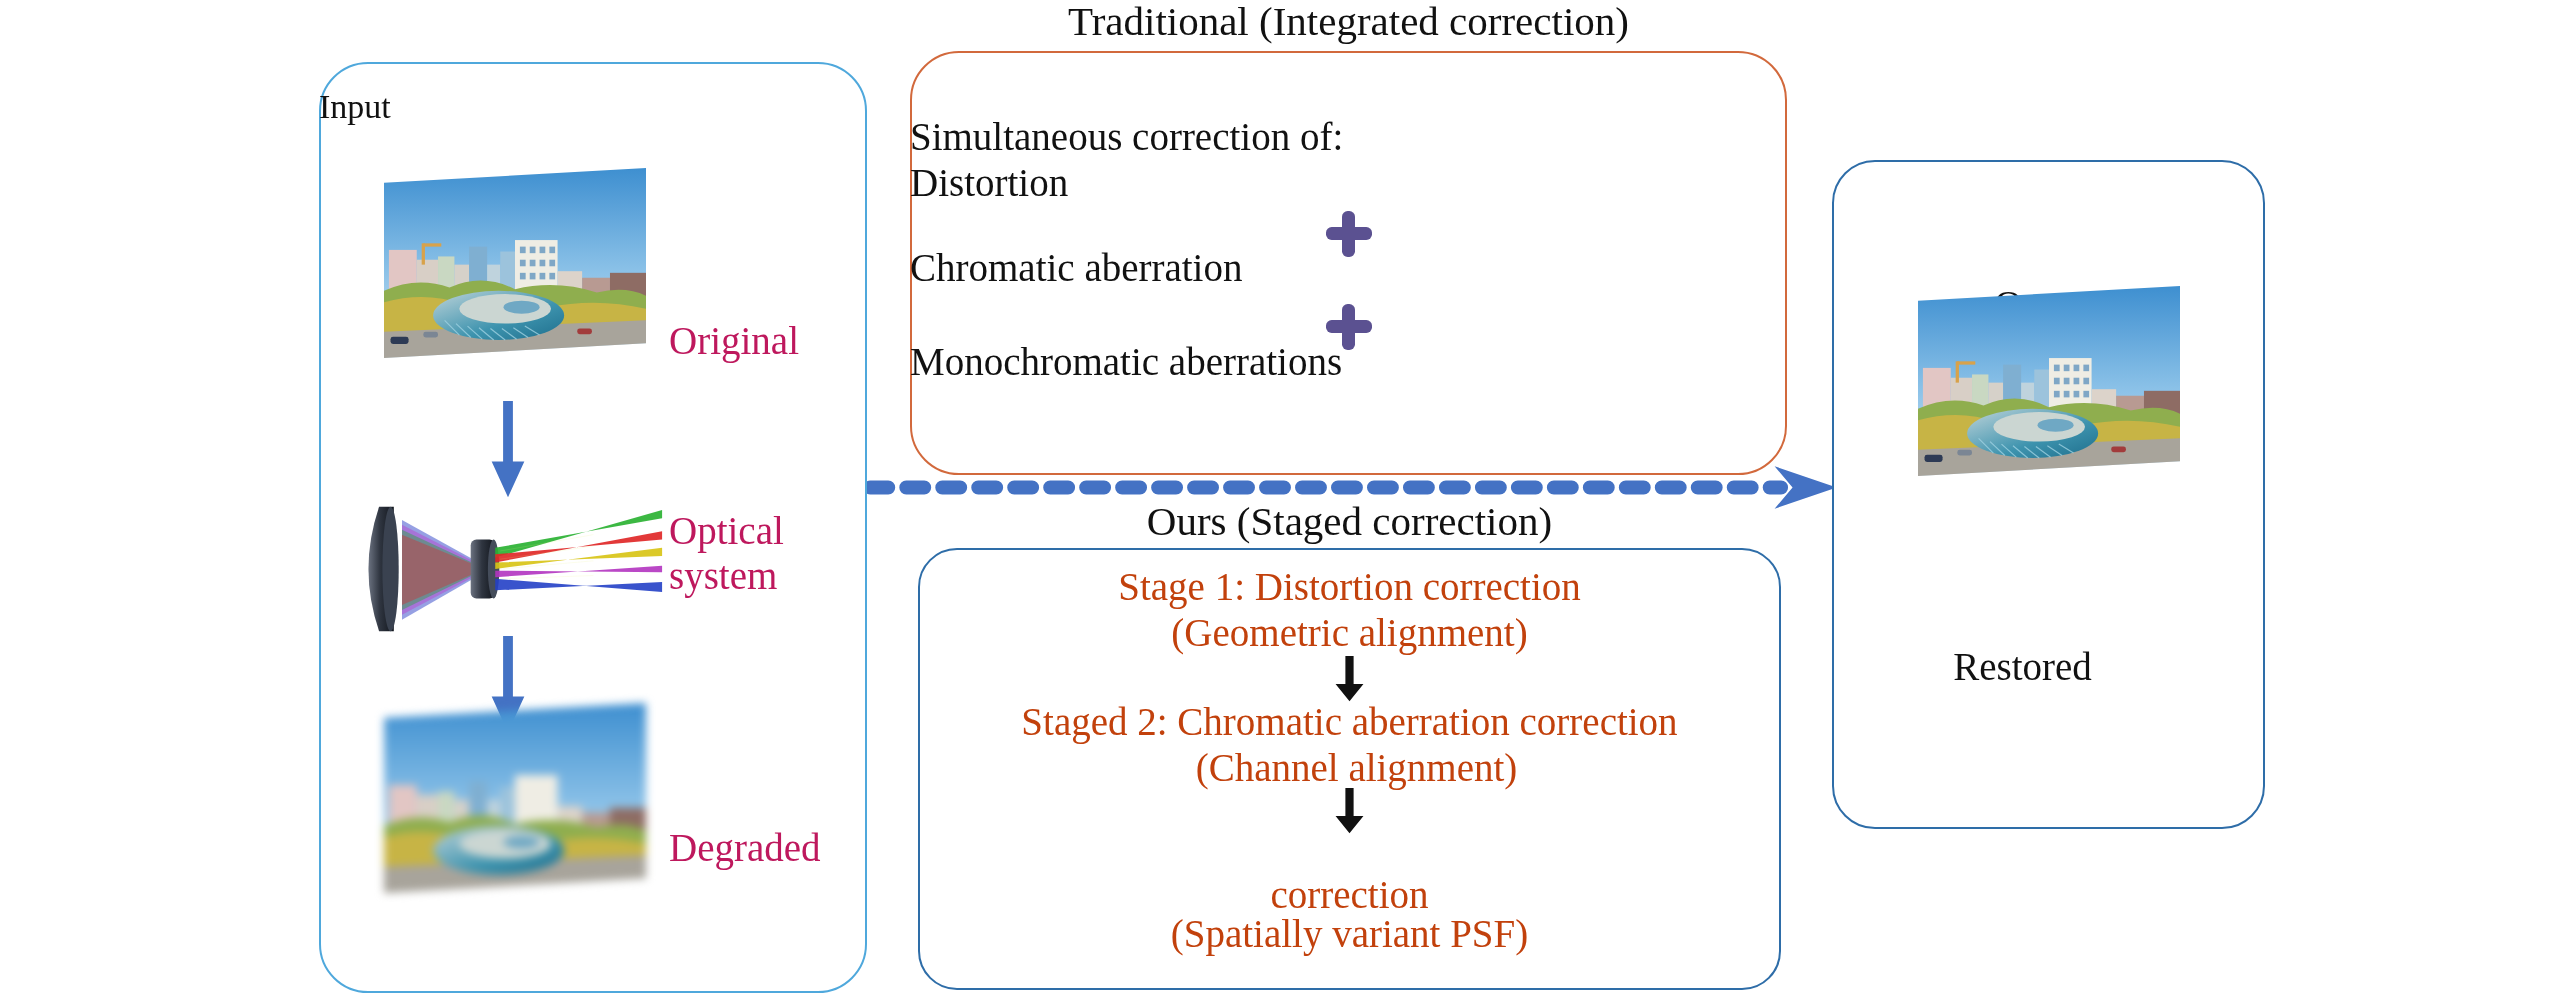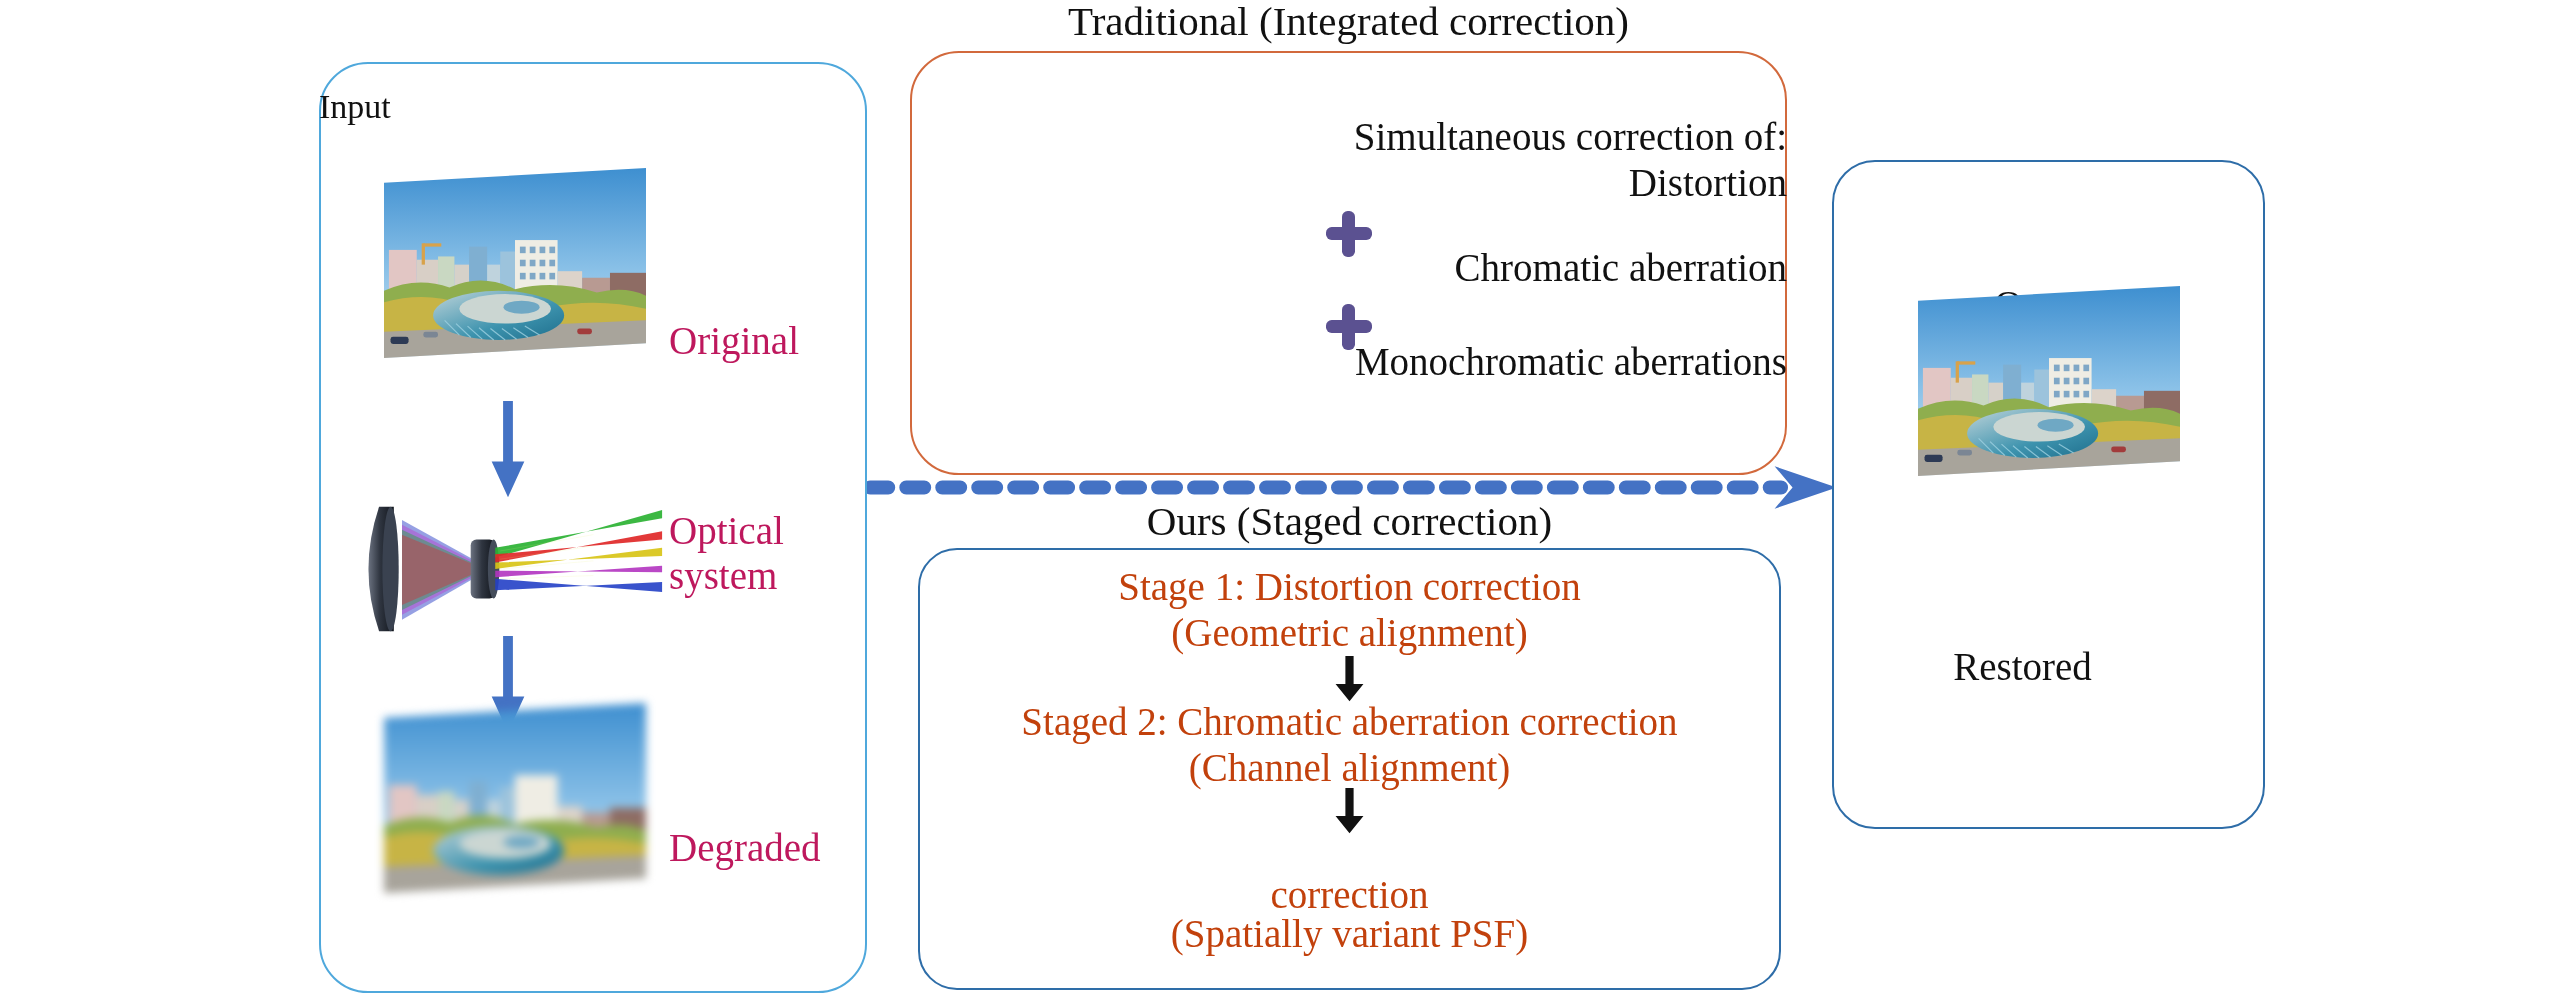--- a/index.html
+++ b/index.html
@@ -79,21 +79,21 @@
   }
   .label-original { left: 669px; top: 319px; }
   .label-optical  { left: 669px; top: 509px; width: 164px; }
   .label-degraded { left: 669px; top: 826px; }
 
   
   .trad-line {
     position: absolute;
     left: 910px;
     width: 877px;
-    text-align: right;
+    text-align: left;
     font-size: 39px;
     color: #111111;
     white-space: nowrap;
   }
   .trad-l1 { top: 114px; }
   .trad-l2 { top: 160px; }
   .trad-l3 { top: 245px; }
   .trad-l4 { top: 339px; }
 
   .plus {
@@ -117,21 +117,21 @@
     left: 918px;
     width: 863px;
     text-align: center;
     font-size: 39px;
     color: #c2410c;
     white-space: nowrap;
   }
   .ours-s1a { top: 564px; }
   .ours-s1b { top: 610px; }
   .ours-s2a { top: 699px; }
-  .ours-s2b { top: 745px; }
+  .ours-s2b { top: 745px; margin-left: 7px; }
   .ours-s3a { top: 832px; }
   .ours-s3b { top: 872px; }
   .ours-s3c { top: 911px; }
 
   .stage-arrow {
     position: absolute;
     width: 33px;
     height: 46px;
   }
   .stage-arrow svg { display: block; }

